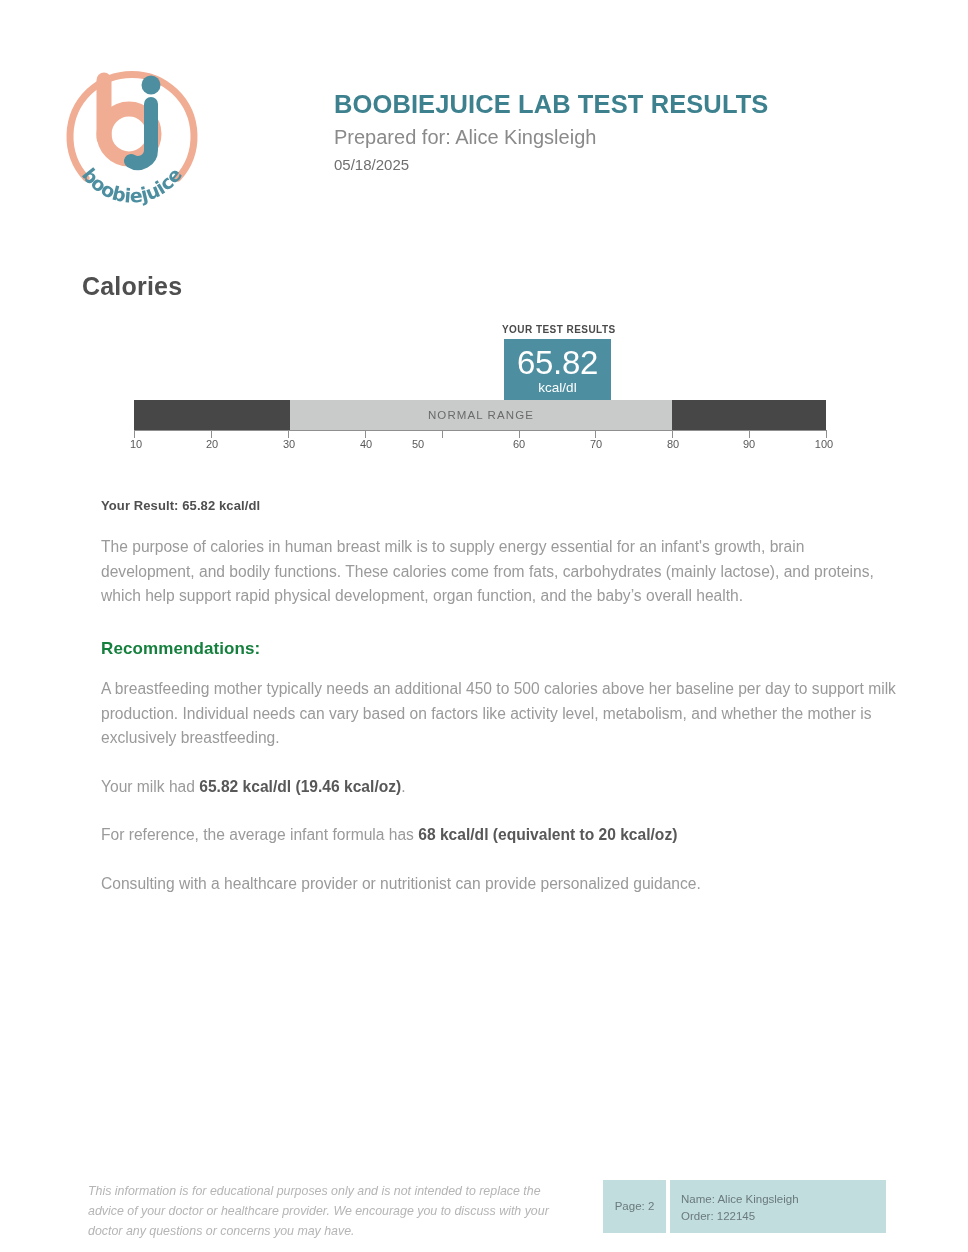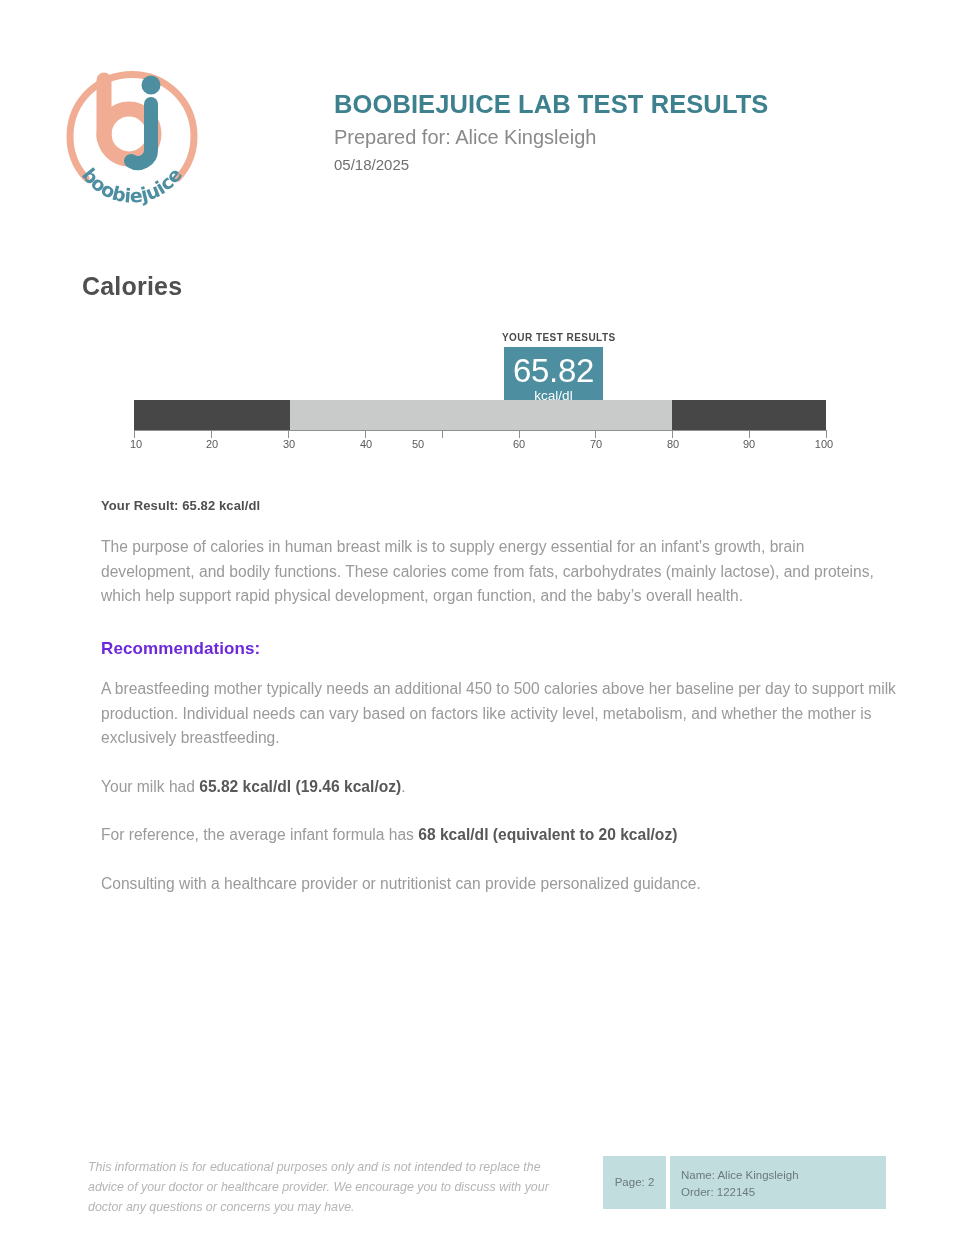--- a/index.html
+++ b/index.html
@@ -77,22 +77,22 @@
   .gauge {
     position: absolute;
     left: 0;
     top: 300px;
     width: 968px;
     height: 160px;
   }
   .result-callout {
     position: absolute;
     left: 504px;
-    top: 32px;
-    width: 99px;
+    top: 24px;
+    width: 107px;
   }
   .callout-label {
     font-size: 10px;
     font-weight: bold;
     color: #4a4a4a;
     letter-spacing: 0.45px;
     text-align: center;
     margin-bottom: 4px;
     white-space: nowrap;
     margin-left: -2px;
@@ -184,40 +184,40 @@
   .result-heading {
     font-size: 13px;
     font-weight: bold;
     color: #4f4f4f;
     letter-spacing: 0.1px;
     margin: 0 0 22px 0;
   }
   .sub-heading {
     font-size: 17px;
     font-weight: bold;
-    color: #6d28d9;
+    color: #15803d;
     letter-spacing: 0.1px;
     margin: 30px 0 18px 0;
   }
   .para {
     font-size: 15.6px;
     color: #9a9a9a;
     line-height: 1.58;
     margin: 0 0 24px 0;
   }
   .para b {
     color: #585858;
     font-weight: bold;
   }
 
   
   .footer {
     position: absolute;
     left: 0;
-    top: 1148px;
+    top: 1172px;
     width: 968px;
     height: 80px;
   }
   .disclaimer {
     position: absolute;
     left: 88px;
     top: 9px;
     width: 490px;
     font-size: 12.4px;
     font-style: italic;
@@ -302,20 +302,23 @@
       <div class="callout-label">YOUR TEST RESULTS</div>
       <div class="callout-box">
         <div class="callout-value">65.82</div>
         <div class="callout-unit">kcal/dl</div>
         <div class="callout-pointer"></div>
       </div>
     </div>
 
     <div class="bar">
       <div class="bar-seg low" style="left:0px; width:156px;"></div>
+      <div class="bar-seg normal" style="left:156px; width:382px;">
+        <span>NORMAL RANGE</span>
+      </div>
       <div class="bar-seg high" style="left:538px; width:154px;"></div>
     </div>
 
     <div class="bar-baseline"></div>
 
     <div class="tick" style="left:134px;"></div>
     <div class="tick" style="left:211px;"></div>
     <div class="tick" style="left:288px;"></div>
     <div class="tick" style="left:365px;"></div>
     <div class="tick" style="left:442px;"></div>

